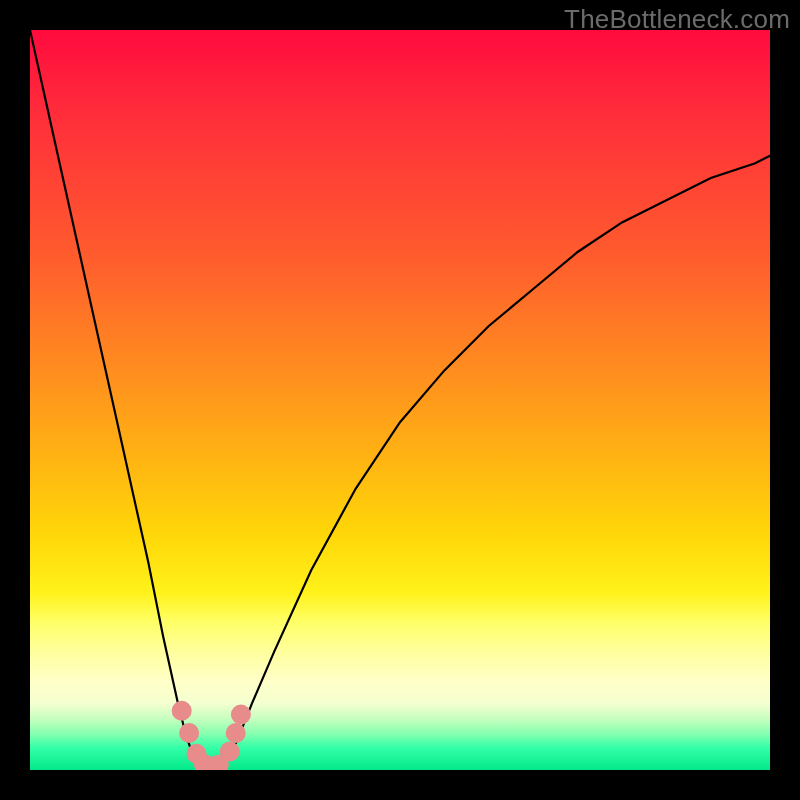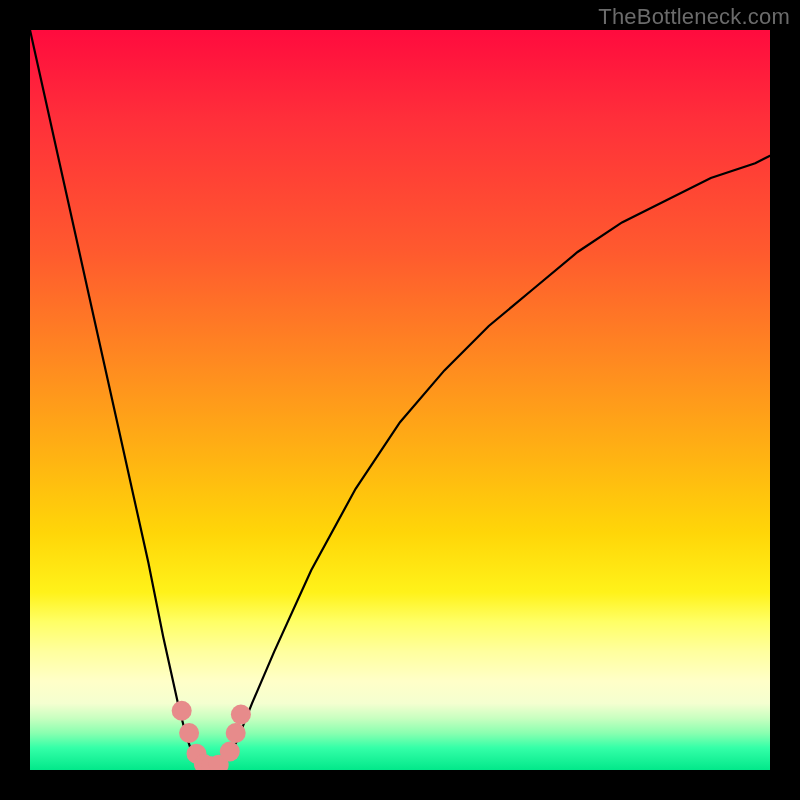--- a/index.html
+++ b/index.html
@@ -43,21 +43,21 @@
       #8affb0 95%,
       #34ffa8 97%,
       #02e88a 100%
     );
   }
   .watermark {
     position: absolute;
     top: 4px;
     right: 10px;
     color: #6b6b6b;
-    font-size: 22px;
+    font-size: 26px;
     font-weight: 500;
     letter-spacing: 0.2px;
     user-select: none;
   }
   svg.curve {
     position: absolute;
     left: 0;
     top: 0;
     width: 740px;
     height: 740px;

